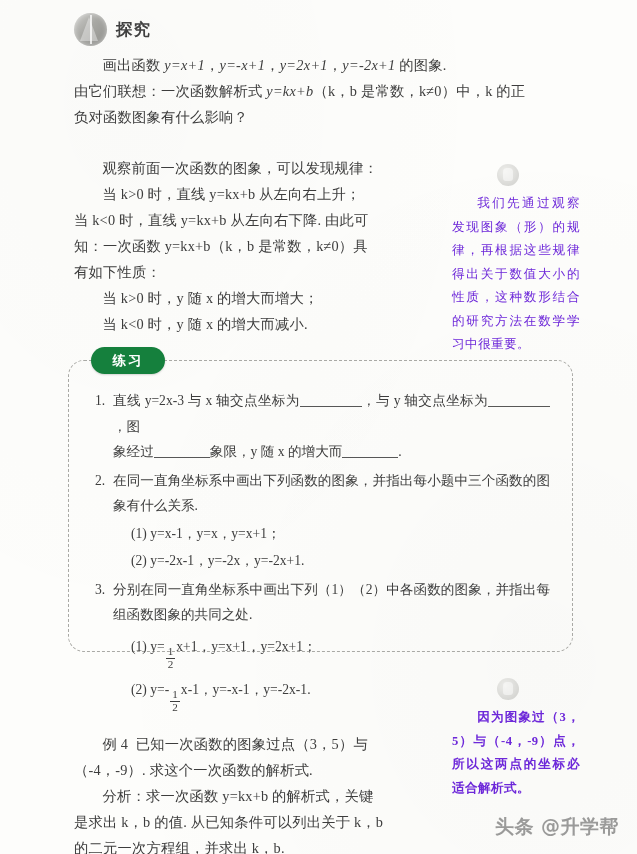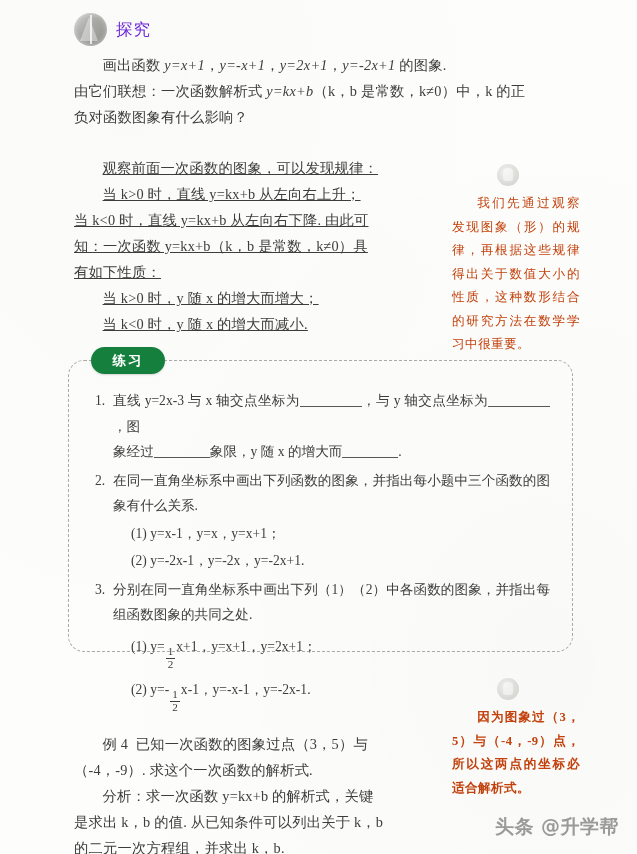--- a/index.html
+++ b/index.html
@@ -64,22 +64,22 @@
     top: 4px;
     width: 0;
     height: 0;
     border-left: 9px solid transparent;
     border-right: 9px solid transparent;
     border-bottom: 24px solid rgba(255,255,255,0.38);
   }
   .explore-title {
     font-family: "DejaVu Sans", sans-serif;
     font-size: 16.5px;
-    font-weight: normal;
-    color: #6d28d9;
+    font-weight: bold;
+    color: #404040;
     letter-spacing: 1px;
   }
 
   
   .para {
     position: absolute;
     font-size: 14.3px;
     line-height: 26px;
     color: #3d3d3d;
     letter-spacing: 0.2px;
@@ -90,21 +90,21 @@
     font-style: italic;
     letter-spacing: 0.3px;
   }
 
   
   .margin-note {
     position: absolute;
     font-family: "Liberation Serif", serif;
     font-size: 12.6px;
     line-height: 23.5px;
-    color: #c2410c;
+    color: #6d28d9;
     text-align: justify;
     letter-spacing: 0.4px;
   }
   .note-icon {
     position: absolute;
     width: 22px;
     height: 22px;
     border-radius: 50%;
     background: radial-gradient(circle at 38% 34%, #e2e2de 0%, #c3c3bf 58%, #ababa6 100%);
     opacity: 0.55;
@@ -234,21 +234,21 @@
   <div class="para" style="left:74px; top:52px; width:470px;">
     <div style="text-indent:2em;">
       <span>画出函数 </span><span class="math">y=x+1</span>，<span class="math">y=-x+1</span>，<span class="math">y=2x+1</span>，<span class="math">y=-2x+1</span><span> 的图象.</span>
     </div>
     <div>
       <span>由它们联想：一次函数解析式 </span><span class="math">y=kx+b</span><span>（k，b 是常数，k≠0）中，k 的正</span>
     </div>
     <div>负对函数图象有什么影响？</div>
   </div>
 
-  <div class="para" style="left:74px; top:155px; width:350px;text-decoration:underline;">
+  <div class="para" style="left:74px; top:155px; width:350px;">
     <div style="text-indent:2em;">观察前面一次函数的图象，可以发现规律：</div>
     <div style="text-indent:2em;">当 k&gt;0 时，直线 y=kx+b 从左向右上升；</div>
     <div>当 k&lt;0 时，直线 y=kx+b 从左向右下降. 由此可</div>
     <div>知：一次函数 y=kx+b（k，b 是常数，k≠0）具</div>
     <div>有如下性质：</div>
     <div style="text-indent:2em;">当 k&gt;0 时，y 随 x 的增大而增大；</div>
     <div style="text-indent:2em;">当 k&lt;0 时，y 随 x 的增大而减小.</div>
   </div>
 
   <div class="note-icon" style="left:497px; top:164px;"></div>

